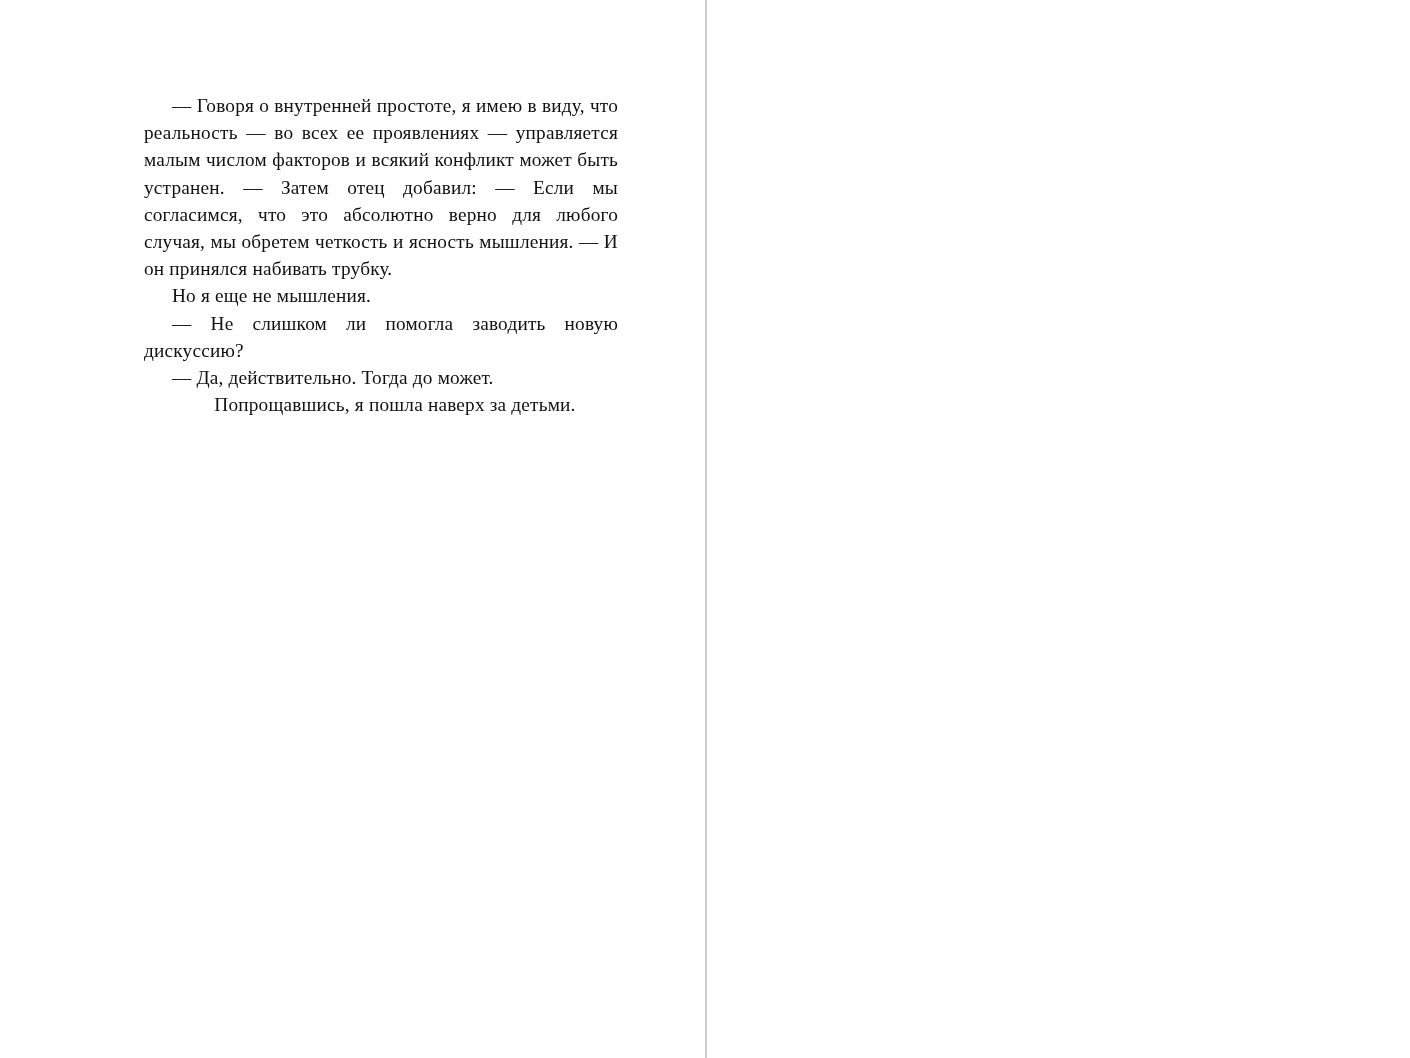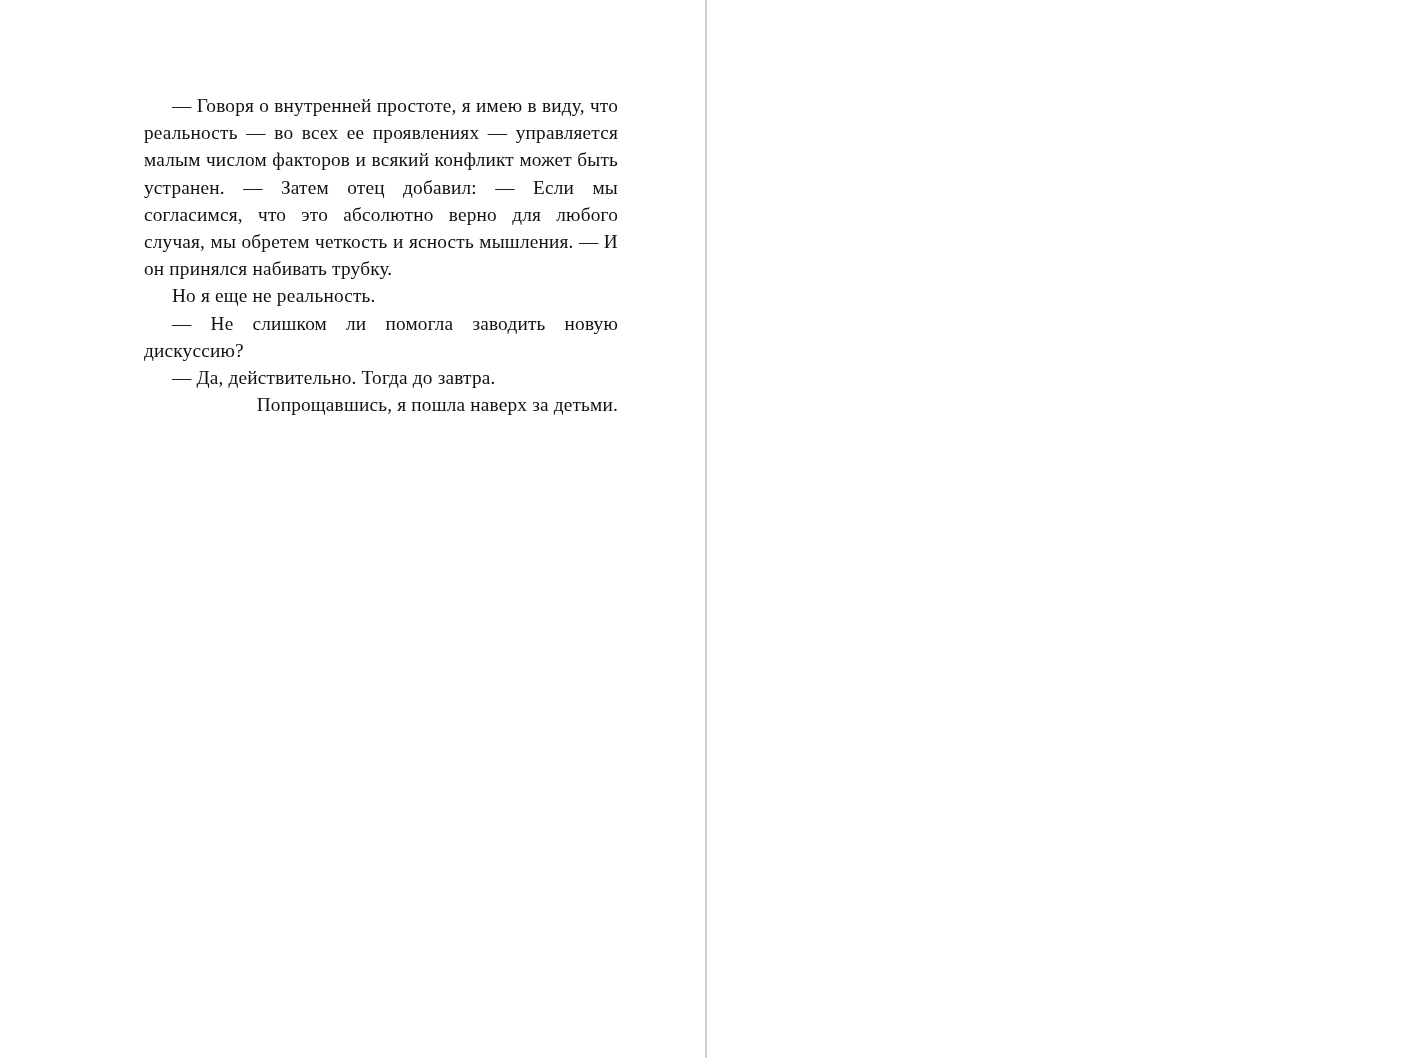--- a/index.html
+++ b/index.html
@@ -53,33 +53,33 @@
   p.para {
     margin: 0;
     font-size: 19.3px;
     line-height: 27.2px;
     text-align: justify;
     text-justify: inter-word;
     hyphens: manual;
     letter-spacing: 0.01em;
   }
   p.para.indent    { text-indent: 1.45em; }
-  p.para.last      { text-align: right; font-family: Liberation Serif, serif; }
+  p.para.last      { text-align: center; font-family: Liberation Serif, serif; }
 </style>
 </head>
 <body>
 
 <div class="spread">
 
   <div class="page page-left">
     <div class="text-column">
       <p class="para indent">— Говоря о внутренней простоте, я имею в виду, что реальность — во всех ее проявлениях — управляется малым числом факторов и всякий конфликт может быть устранен. — Затем отец добавил: — Если мы согласимся, что это абсолютно верно для любого случая, мы обретем четкость и ясность мышления. — И он принялся набивать трубку.</p>
-      <p class="para indent">Но я еще не реальность.</p>
+      <p class="para indent">Но я еще не мышления.</p>
       <p class="para indent">— Не слишком ли помогла заводить новую дискуссию?</p>
-      <p class="para indent">— Да, действительно. Тогда до завтра.</p>
+      <p class="para indent">— Да, действительно. Тогда до может.</p>
       <p class="para indent last">Попрощавшись, я пошла наверх за детьми.</p>
     </div>
   </div>
 
   <div class="gutter-rule"></div>
 
   <div class="page page-right">
 
     
 

